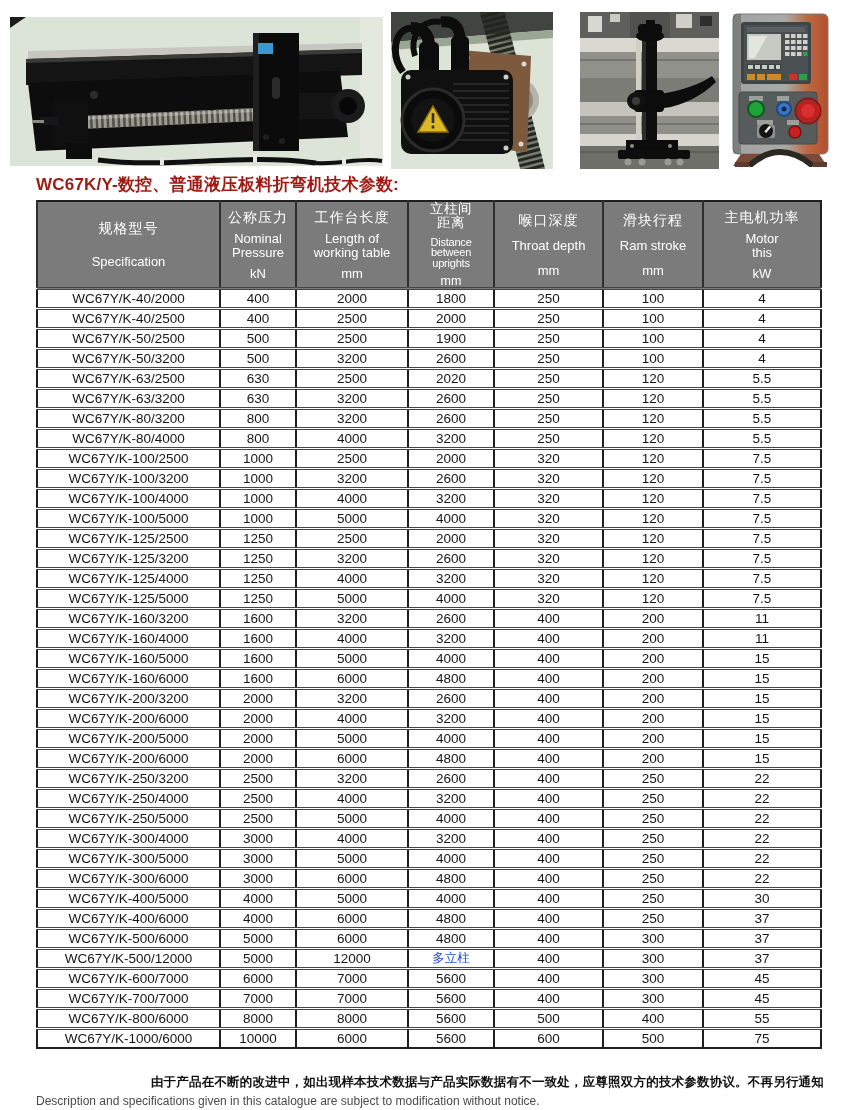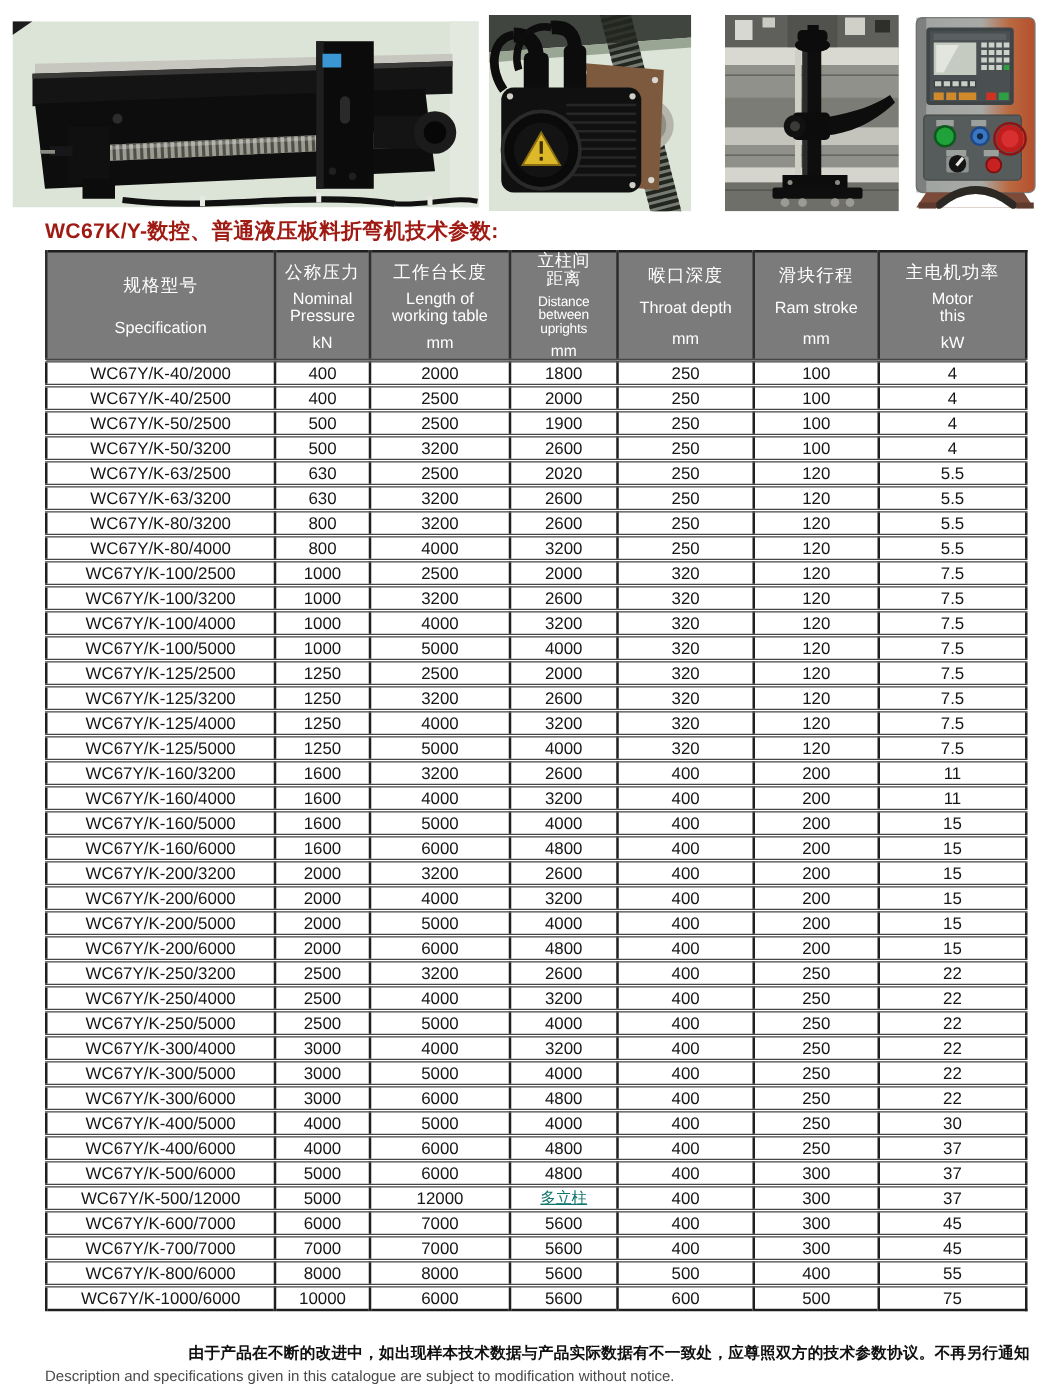--- a/index.html
+++ b/index.html
@@ -32,21 +32,21 @@
   th.c3 .stack{justify-content:space-between;gap:1px;}
   th.c3 .hzh div{font-size:13.5px;line-height:1.05;letter-spacing:.5px;}
   th.c3 .hen div{font-size:11px;line-height:.95;letter-spacing:-.2px;}
   th.c3 .hunit{font-size:12.5px;}
   #spec-table tbody tr{border-top:3px double #454545;background:#ffffff;margin-left:33px;}
   #spec-table tbody td{
     height:17px;line-height:17px;padding:0;text-align:center;
     font-size:13.5px;color:#161616;border-left:2px solid #1f1f1f;
     white-space:nowrap;overflow:hidden;
   }
-  #spec-table tbody td.muted{color:#0f766e;font-size:12.5px;text-decoration:underline;}
+  #spec-table tbody td.muted{color:#1d4ed8;font-size:12.5px;}
 
   #footer{position:absolute;left:36px;top:1074px;width:788px;}
   #footer .zh{font-size:12.5px;font-weight:bold;color:#101010;letter-spacing:.2px;white-space:nowrap;text-align:right;}
   #footer .en{font-size:12px;color:#4a4a4a;margin-top:3px;}
 </style>
 </head>
 <body>
 
 <div class="photo" style="left:10px;top:17px;width:373px;height:149px;">
   <svg viewBox="0 0 373 149" preserveAspectRatio="none">

